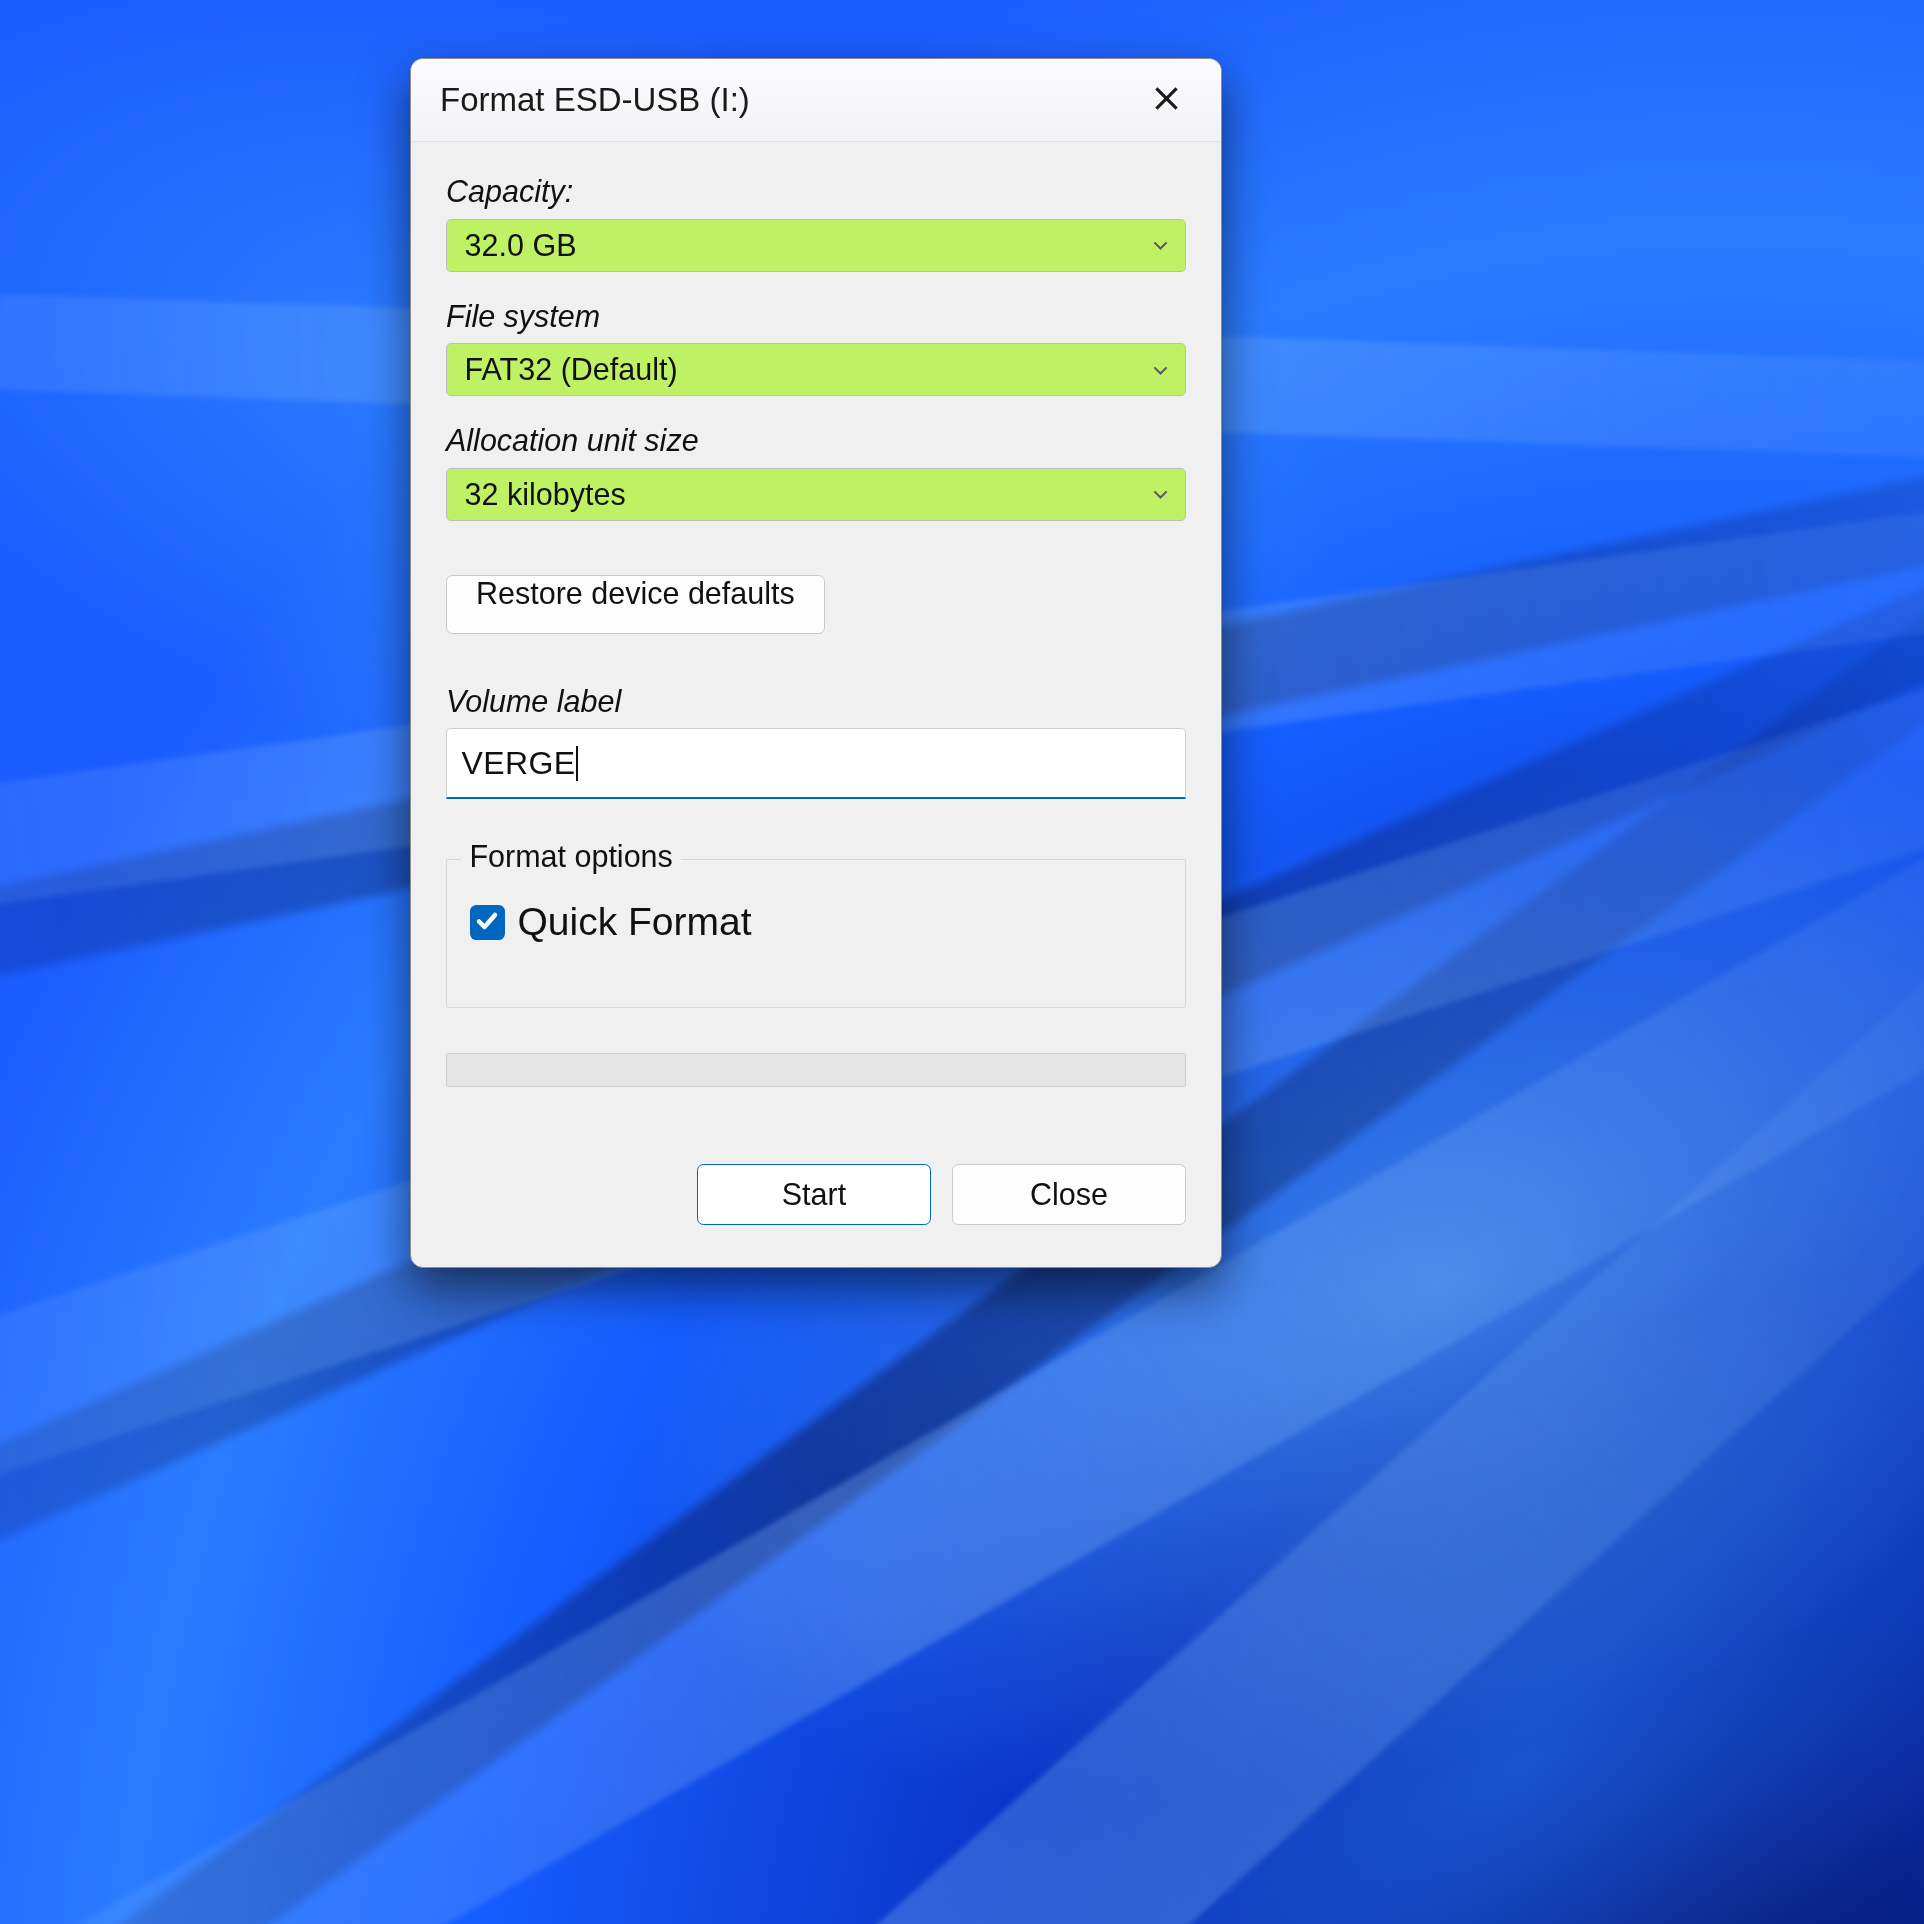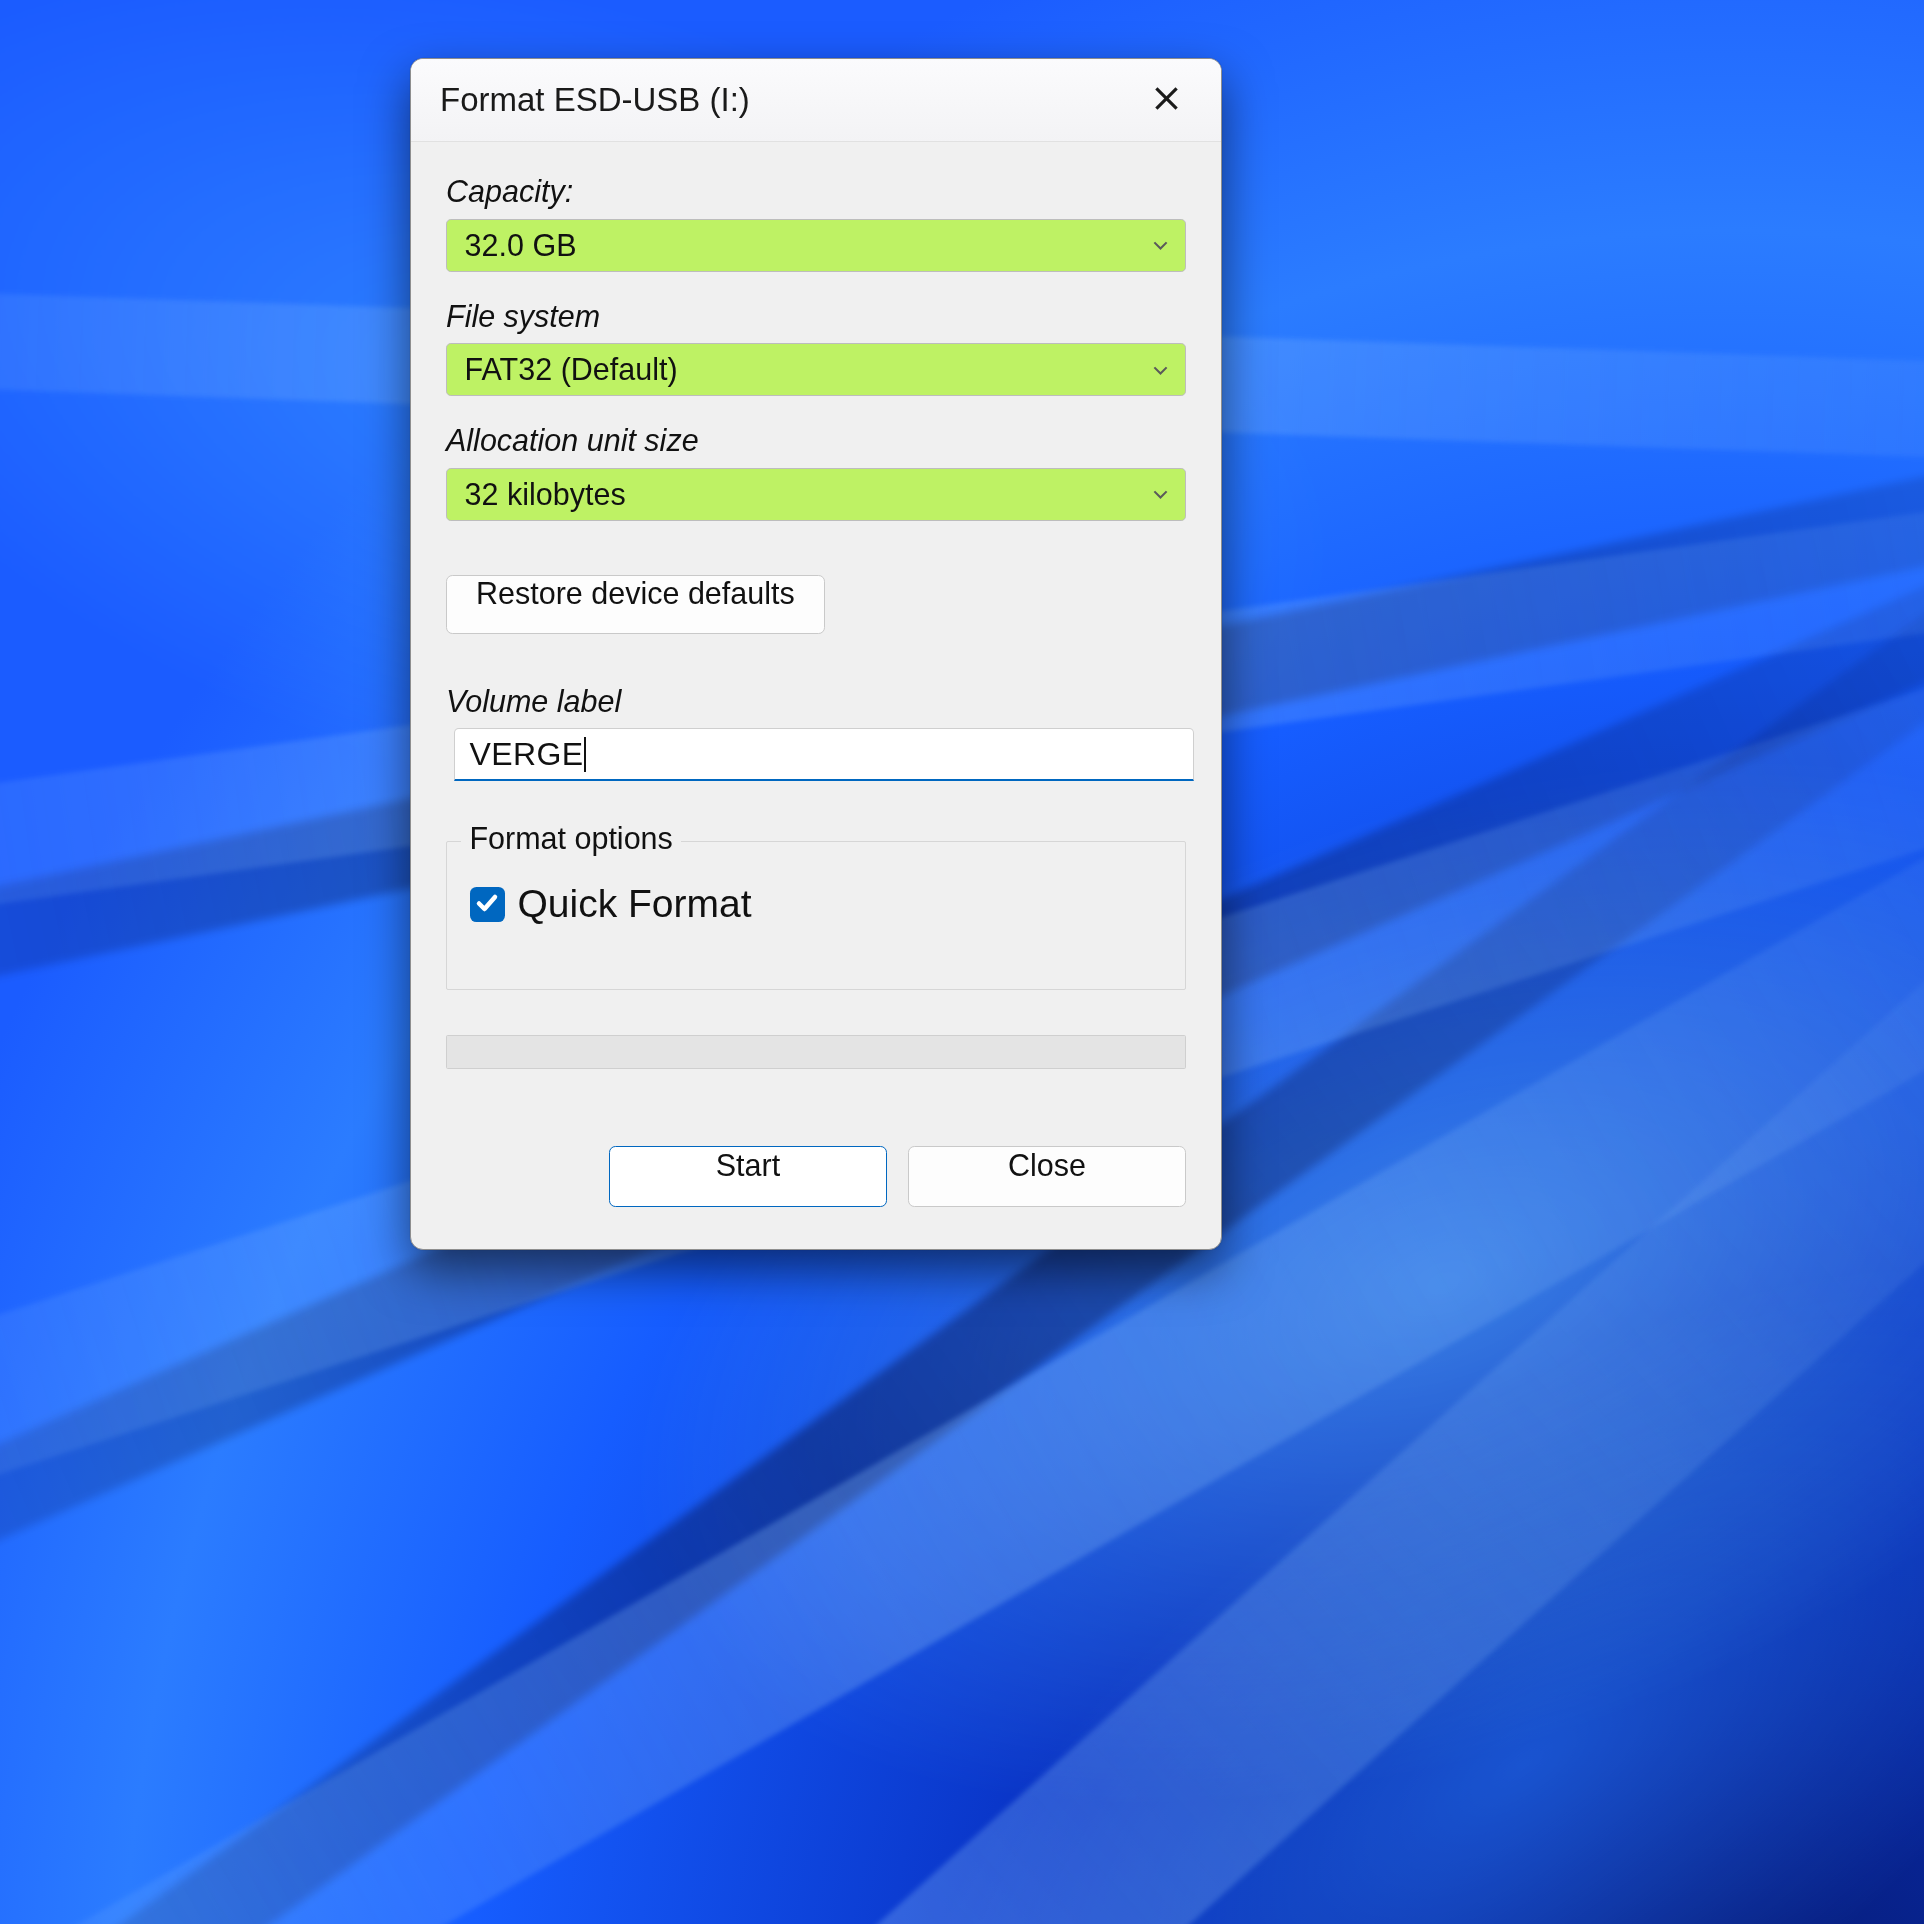--- a/index.html
+++ b/index.html
@@ -145,32 +145,31 @@
     align-items: flex-start;
     justify-content: center;
     padding: 0 29px;
     cursor: default;
   }
 
   .restore-row { margin-bottom: 50px; }
 
   .textfield {
     width: 100%;
-    height: 53px;
+    height: 71px;
     background: #ffffff;
     border: 0.8px solid #cfcfcf;
     border-bottom: 2.4px solid #0067c0;
     border-radius: 4.8px 4.8px 0 0;
     padding: 0 14.4px;
     font-size: 32px;
     color: #111;
     display: flex;
     align-items: center;
     letter-spacing: 0.4px;
-    margin-left: 8px;
   }
   .caret {
     display:inline-block;
     width:1.6px; height:35px;
     background:#111;
     margin-left:0.8px;
     vertical-align: middle;
   }
 
   .fieldset {
@@ -217,21 +216,21 @@
     border: 0.8px solid #cfcfcf;
     border-radius: 1.6px;
   }
 
   .footer {
     margin-top: 77px;
     display: flex;
     justify-content: flex-end;
     gap: 21px;
   }
-  .footer .btn { width: 278px; height: 61px; padding:1px; font-size:30.5px; }
+  .footer .btn { width: 234px; height: 61px; padding:12px; font-size:30.5px; }
   .btn-primary {
     border: 1.6px solid #0067c0;
     background: #ffffff;
   }
 </style>
 </head>
 <body>
 
 <div class="wallpaper">
   <div class="swirl sw1"></div>

